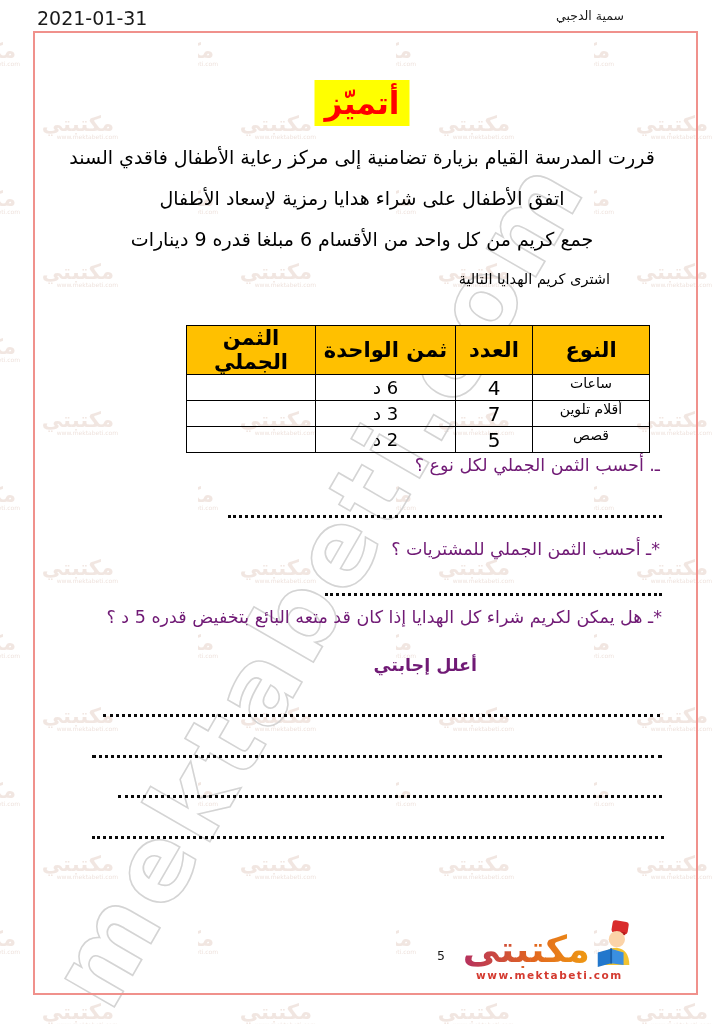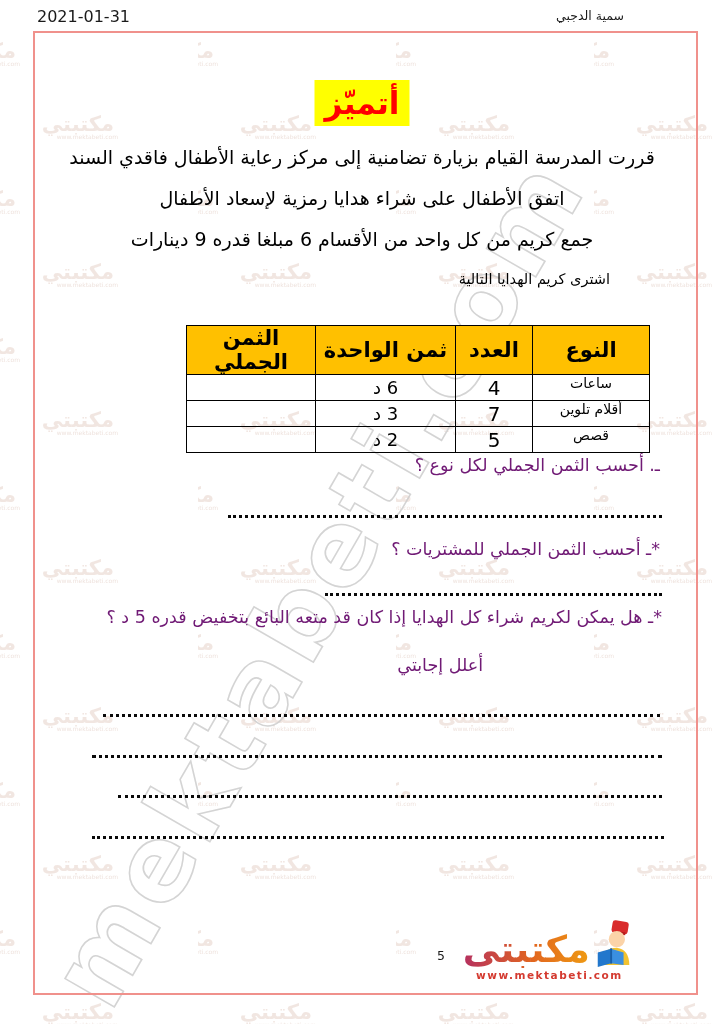--- a/index.html
+++ b/index.html
@@ -9,21 +9,21 @@
   }
   
   .wm-tiles{position:absolute;left:0;top:0;z-index:0;pointer-events:none;}
   .wm-diagonal{
     position:absolute;left:26px;top:966px;z-index:1;pointer-events:none;
     transform:rotate(-60deg);transform-origin:0 0;direction:ltr;
     font-size:104px;font-weight:bold;letter-spacing:6px;white-space:nowrap;
     color:transparent;-webkit-text-stroke:1.6px #cdcdcd;opacity:.85;
   }
   
-  .hdr-date{position:absolute;left:37px;top:7px;z-index:3;direction:ltr;font-size:16px;color:#1a1a1a;}
+  .hdr-date{position:absolute;left:37px;top:7px;z-index:3;direction:ltr;font-size:19px;color:#1a1a1a;}
   .hdr-author{position:absolute;right:100px;top:8px;z-index:3;font-size:12.5px;color:#1a1a1a;}
   
   .frame{position:absolute;left:33px;top:31px;width:661px;height:960px;border:2.5px solid #f0918c;z-index:2;}
   
   .title{
     position:absolute;top:80px;left:50%;transform:translateX(-50%);z-index:3;
     background:#FFFF00;color:#FF0000;font-size:31px;font-weight:bold;padding:3px 10px;line-height:1.3;
   }
   
   .intro-line{position:absolute;left:60px;right:60px;z-index:3;text-align:center;font-size:19px;color:#000;white-space:nowrap;}
@@ -40,21 +40,21 @@
   .gift-table th{background:#FFC000;font-size:21px;font-weight:bold;height:25px;}
   .gift-table td{height:25px;background:#fff0;}
   .cell-type{font-size:14px;vertical-align:top;padding-top:2px;}
   .cell-count{font-size:20px;}
   .cell-unit{font-size:18px;margin-top:36px;}
   
   .question{position:absolute;z-index:3;font-size:17.5px;color:#701a75;text-align:right;white-space:nowrap;}
   .q1{top:455px;right:64px;}
   .q2{top:539px;right:64px;}
   .q3{top:607px;right:62px;}
-  .q3-note{top:655px;right:241px;}
+  .q3-note{top:655px;right:247px;font-weight:bold;}
   
   .dotline{position:absolute;z-index:3;height:0;border-bottom:3.4px dotted #0a0a0a;}
   .dl1{top:515px;left:228px;right:62px;}
   .dl2{top:593px;left:325px;right:62px;}
   .dl3{top:714px;left:103px;right:64px;}
   .dl4{top:755px;left:92px;right:62px;}
   .dl5{top:795px;left:118px;right:62px;}
   .dl6{top:836px;left:92px;right:60px;}
   
   .page-number{position:absolute;top:948px;left:437px;z-index:3;font-size:12.5px;color:#1a1a1a;}

